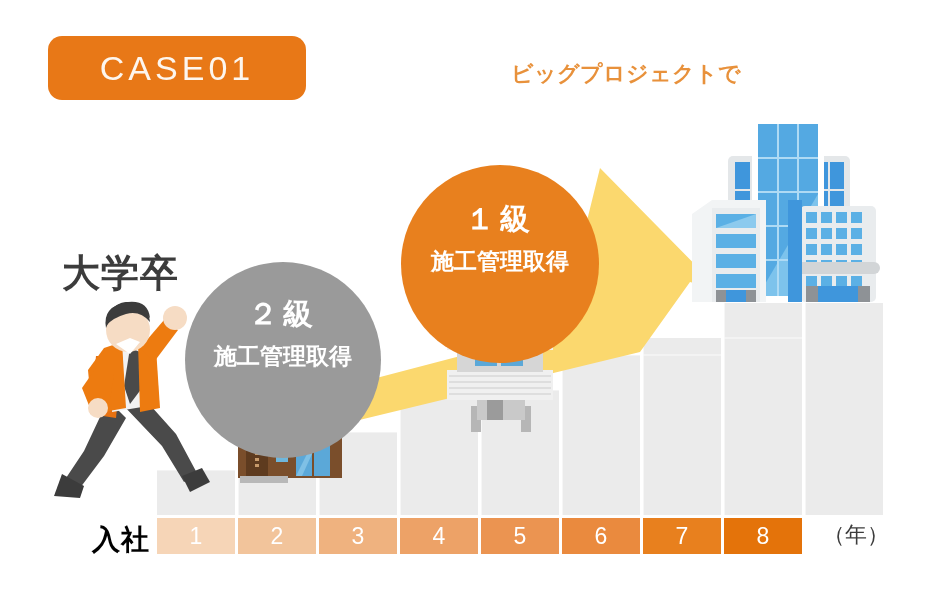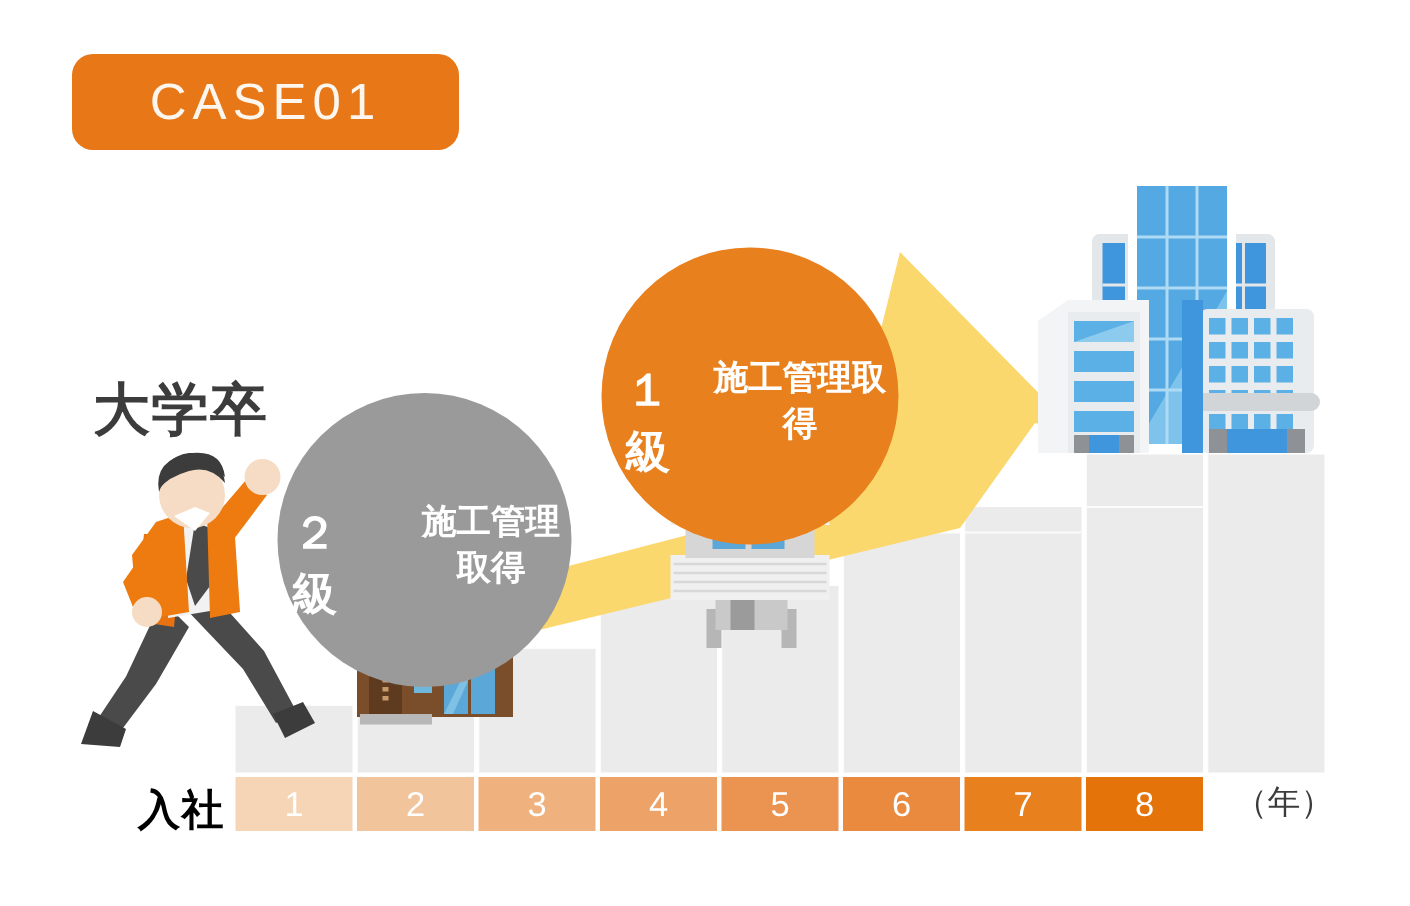--- a/index.html
+++ b/index.html
@@ -37,21 +37,21 @@
 
   
   .stairs{position:absolute;left:0;top:0;width:940px;height:604px;}
 
   
   .arrow-wrap{position:absolute;left:0;top:0;width:940px;height:604px;}
 
   
   .bubble{
     position:absolute;border-radius:50%;
-    display:flex;flex-direction:row;align-items:center;
+    display:flex;flex-direction:column;align-items:center;
     color:#fff;text-align:center;
   }
   .bubble-gray{
     left:185px;top:262px;width:196px;height:196px;background:#9A9A9A;
   }
   .bubble-orange{
     left:401px;top:165px;width:198px;height:198px;background:#E8801E;
   }
   .bubble .line1{font-size:30px;font-weight:bold;letter-spacing:5px;}
   .bubble .line2{font-size:23px;font-weight:bold;letter-spacing:0px;}
@@ -129,20 +129,21 @@
              L 690 282
              L 640 352
              L 318 430 Z" fill="#FBD86E"></path>
   </svg>
 
   <div class="case-badge" style="background: rgb(232, 120, 23);">
     <span class="label" style="color: rgb(253, 246, 238);">CASE01</span>
   </div>
 
   <div class="catch" style="color: rgb(232, 145, 59);">
+    <div>ビッグプロジェクトで</div>
   </div>
 
   <div class="grad-label" style="color: rgb(60, 60, 60);">大学卒</div>
 
   <svg class="runner" viewBox="0 0 180 210" xmlns="http://www.w3.org/2000/svg">
 
     <path d="M64 104 L40 155 L22 182 L36 192 L60 160 L82 122 Z" fill="#4A4A4A"></path>
     <path d="M18 178 L40 190 L36 202 L10 200 Z" fill="#3C3C3C"></path>
 
     <path d="M78 108 L118 150 L140 186 L154 179 L132 138 L98 100 Z" fill="#4A4A4A"></path>
@@ -288,21 +289,21 @@
         <rect x="129" y="172" width="11" height="11"></rect>
       <rect x="144" y="172" width="11" height="11"></rect>
         <rect x="159" y="172" width="11" height="11"></rect>
     </g>
     <rect x="102" y="158" width="86" height="12" rx="6" fill="#D2D5D7"></rect>
     <rect x="114" y="182" width="64" height="16" fill="#8E9296"></rect>
     <rect x="126" y="182" width="40" height="16" fill="#3F96DC"></rect>
     <rect x="96" y="96" width="14" height="102" fill="#3F96DC"></rect>
   </svg>
 
-  <div class="bubble bubble-gray" style="background: rgb(154, 154, 154); gap: 34px;">
+  <div class="bubble bubble-gray" style="background: rgb(154, 154, 154);">
     <span class="line1">２級</span>
     <span class="line2">施工管理取得</span>
   </div>
 
   <div class="bubble bubble-orange" style="background: rgb(232, 128, 30);">
     <span class="line1">１級</span>
     <span class="line2">施工管理取得</span>
   </div>
 
   <div class="tl-entry">入社</div>

